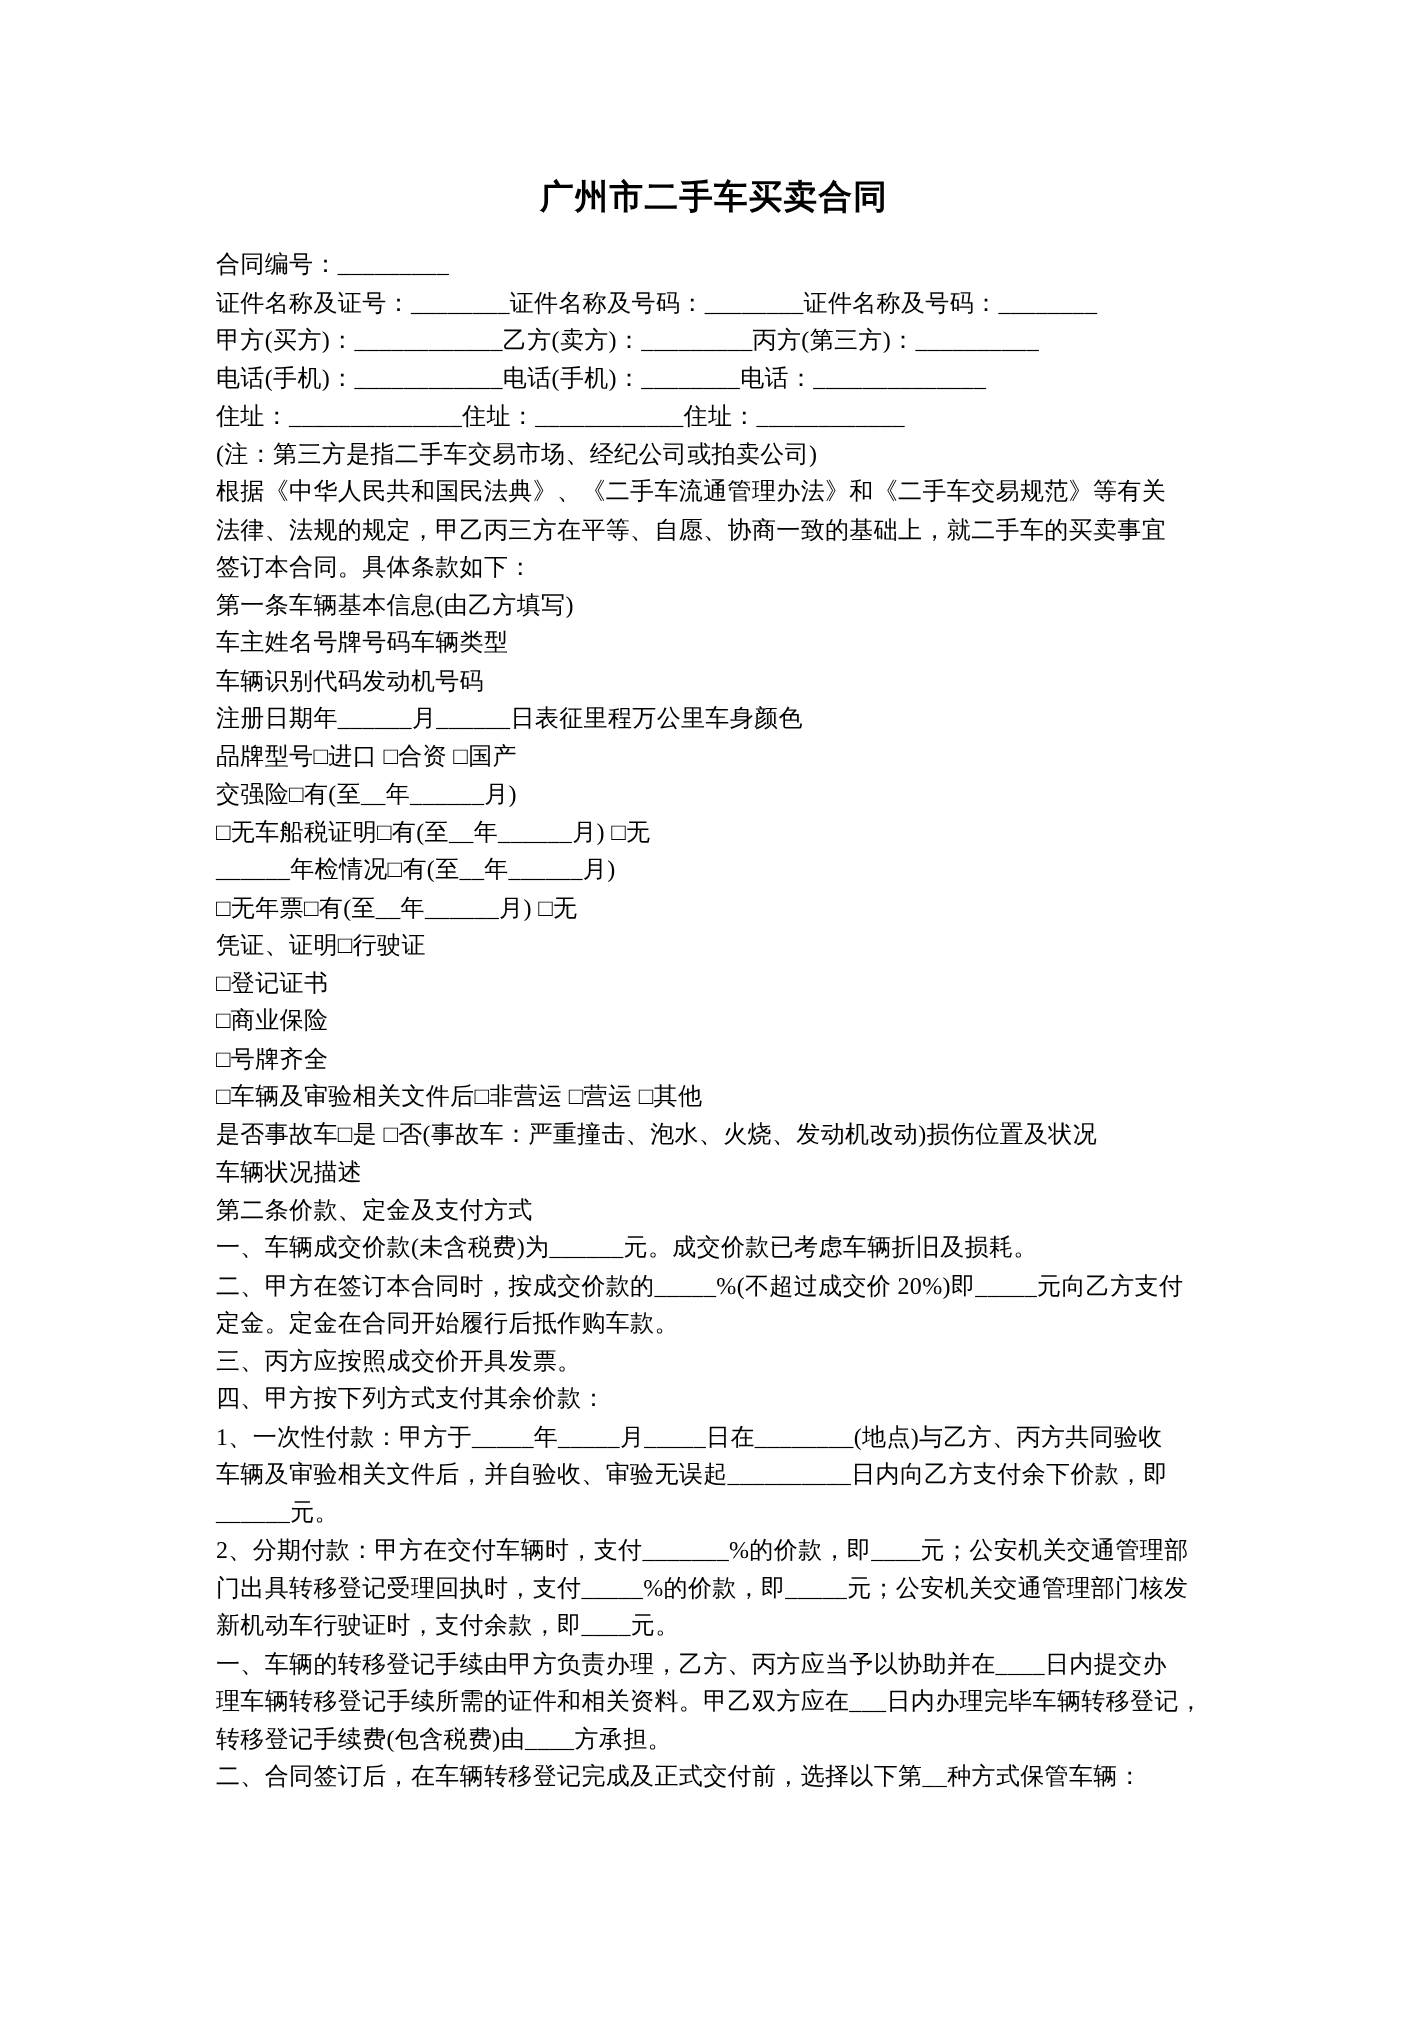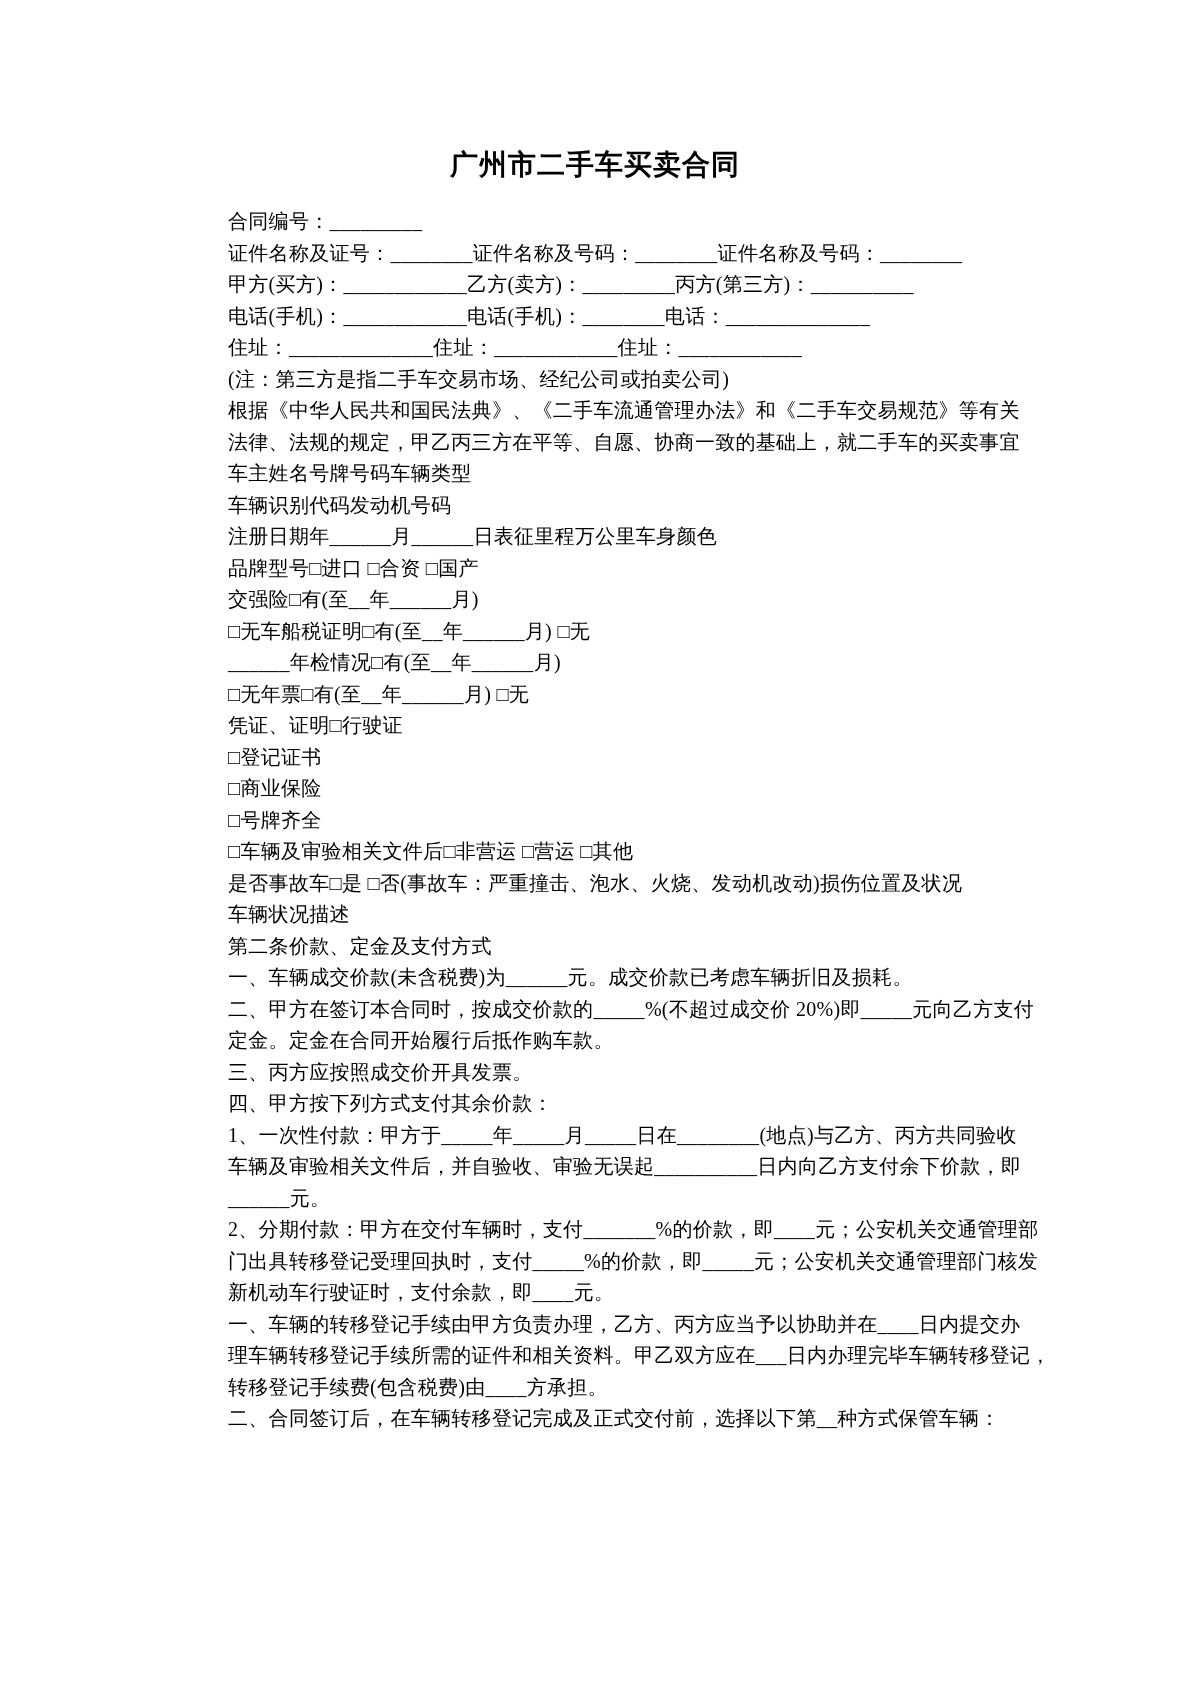--- a/index.html
+++ b/index.html
@@ -28,21 +28,20 @@
     letter-spacing: 1px;
     line-height: 1.2;
   }
   .doc-body {
     position: absolute;
     left: 180px;
     top: 206px;
     width: 870px;
     font-size: 20px;
     line-height: 31.5px;
-    margin-left: 48px;
   }
   .doc-line {
     margin: 0;
     padding: 0;
     white-space: pre-wrap;
     letter-spacing: 0.3px;
   }
 </style>
 </head>
 <body>
@@ -51,20 +50,22 @@
   <h1 class="doc-title">广州市二手车买卖合同</h1>
   <div class="doc-body">
       <p class="doc-line">合同编号：_________</p>
       <p class="doc-line">证件名称及证号：________证件名称及号码：________证件名称及号码：________</p>
       <p class="doc-line">甲方(买方)：____________乙方(卖方)：_________丙方(第三方)：__________</p>
       <p class="doc-line">电话(手机)：____________电话(手机)：________电话：______________</p>
       <p class="doc-line">住址：______________住址：____________住址：____________</p>
       <p class="doc-line">(注：第三方是指二手车交易市场、经纪公司或拍卖公司)</p>
       <p class="doc-line">根据《中华人民共和国民法典》、《二手车流通管理办法》和《二手车交易规范》等有关</p>
       <p class="doc-line">法律、法规的规定，甲乙丙三方在平等、自愿、协商一致的基础上，就二手车的买卖事宜</p>
+      <p class="doc-line">签订本合同。具体条款如下：</p>
+      <p class="doc-line">第一条车辆基本信息(由乙方填写)</p>
       <p class="doc-line">车主姓名号牌号码车辆类型</p>
       <p class="doc-line">车辆识别代码发动机号码</p>
       <p class="doc-line">注册日期年______月______日表征里程万公里车身颜色</p>
       <p class="doc-line">品牌型号□进口 □合资 □国产</p>
       <p class="doc-line">交强险□有(至__年______月)</p>
       <p class="doc-line">□无车船税证明□有(至__年______月) □无</p>
       <p class="doc-line">______年检情况□有(至__年______月)</p>
       <p class="doc-line">□无年票□有(至__年______月) □无</p>
       <p class="doc-line">凭证、证明□行驶证</p>
       <p class="doc-line">□登记证书</p>

